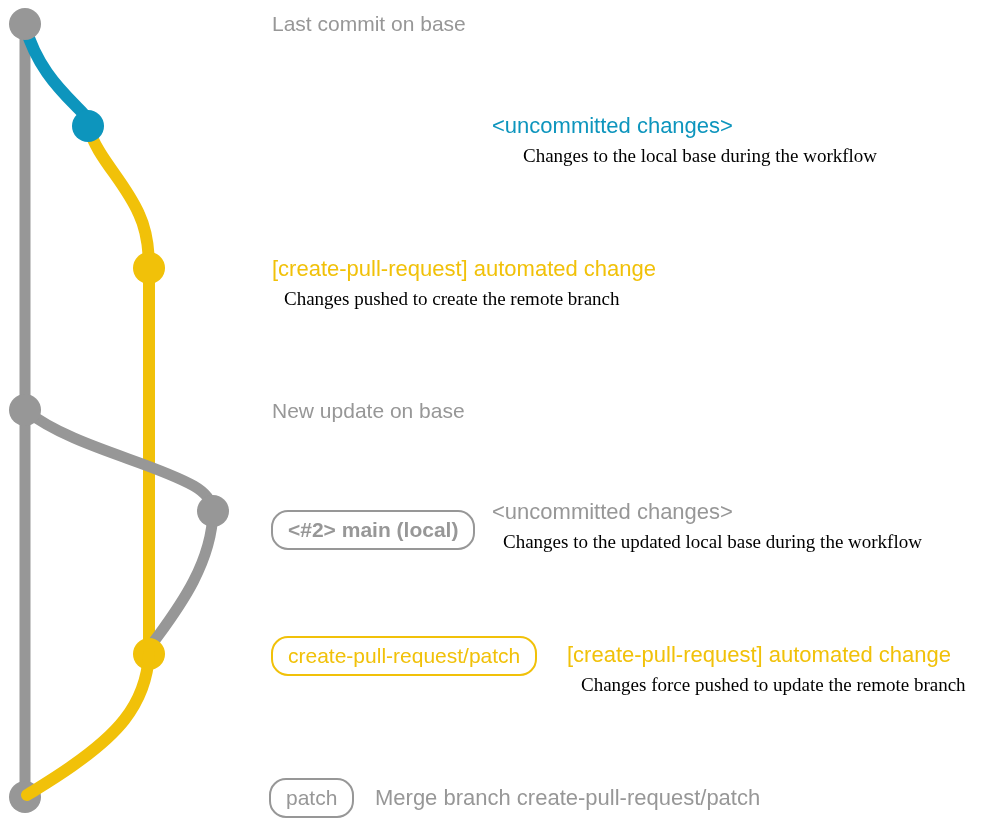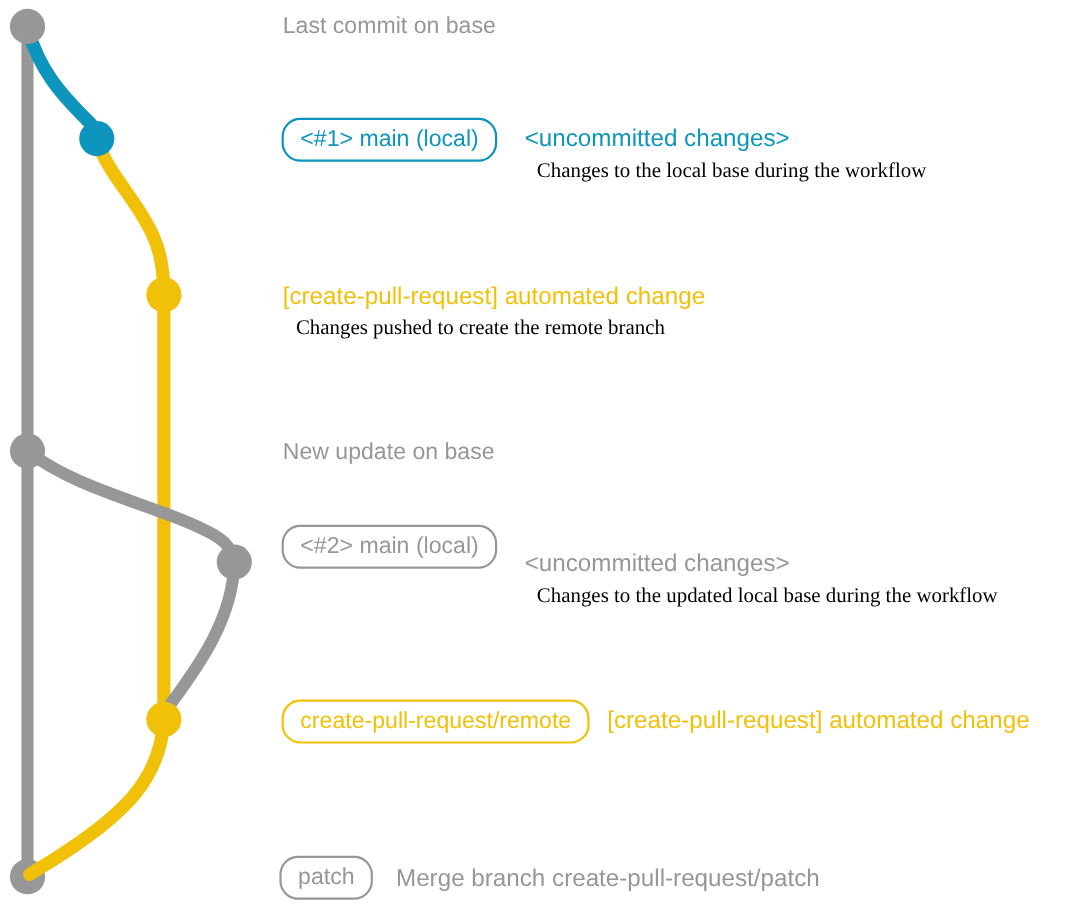--- a/index.html
+++ b/index.html
@@ -21,21 +21,21 @@
     top: 0;
   }
   .graph-svg path {
     fill: none;
     stroke-linecap: round;
   }
   .s-gray   { stroke: var(--c-gray); }
   .s-blue   { stroke: var(--c-blue); }
   .s-yellow { stroke: var(--c-yellow); }
 
-  .abs { position: absolute; }
+  .abs { position: absolute; margin-left: 15px; }
 
   .caption {
     font-size: 21px;
     color: var(--c-gray);
     white-space: nowrap;
   }
   .label {
     font-size: 22px;
     white-space: nowrap;
   }
@@ -86,32 +86,32 @@
         <circle cx="213" cy="511" r="16" fill="var(--c-gray)"></circle>
         <circle cx="149" cy="654" r="16" fill="var(--c-yellow)"></circle>
         <circle cx="25" cy="797" r="16" fill="var(--c-gray)"></circle>
       </g>
 
     <path class="s-yellow" stroke-width="12" d="M 149 654 C 146 708, 112 738, 72 766 C 52 780, 38 788, 27 795"></path>
   </svg>
 
   <div class="abs caption" style="left:257px; top:12px;">Last commit on base</div>
 
-  <div class="abs badge c-blue" style="left:256px; top:107px;">&lt;#1&gt; main (local)</div>
   <div class="abs label c-blue" style="left:477px; top:113px;">&lt;uncommitted changes&gt;</div>
-  <div class="abs note" style="left:488px; top:145px;font-family:Liberation Serif, serif;">Changes to the local base during the workflow</div>
+  <div class="abs note" style="left:508px; top:145px;font-family:Liberation Serif, serif;">Changes to the local base during the workflow</div>
 
   <div class="abs label c-yellow" style="left:257px; top:256px;">[create-pull-request] automated change</div>
   <div class="abs note" style="left:269px; top:288px;">Changes pushed to create the remote branch</div>
 
   <div class="abs caption" style="left:257px; top:399px;">New update on base</div>
 
-  <div class="abs badge c-gray" style="left:256px; top:477px;">&lt;#2&gt; main (local)</div>
+  <div class="abs badge c-gray" style="left:256px; top:510px;font-weight:bold;">&lt;#2&gt; main (local)</div>
   <div class="abs label c-gray" style="left:477px; top:499px;">&lt;uncommitted changes&gt;</div>
   <div class="abs note" style="left:488px; top:531px;">Changes to the updated local base during the workflow</div>
 
-  <div class="abs badge c-yellow" style="left:256px; top:636px;">create-pull-request/remote</div>
+  <div class="abs badge c-yellow" style="left:256px; top:636px;">create-pull-request/patch</div>
   <div class="abs label c-yellow" style="left:552px; top:642px;">[create-pull-request] automated change</div>
+  <div class="abs note" style="left:566px; top:674px;">Changes force pushed to update the remote branch</div>
 
   <div class="abs badge c-gray" style="left:254px; top:778px;">patch</div>
   <div class="abs label c-gray" style="left:360px; top:785px;">Merge branch create-pull-request/patch</div>
 
 </div>
 
 </body></html>

